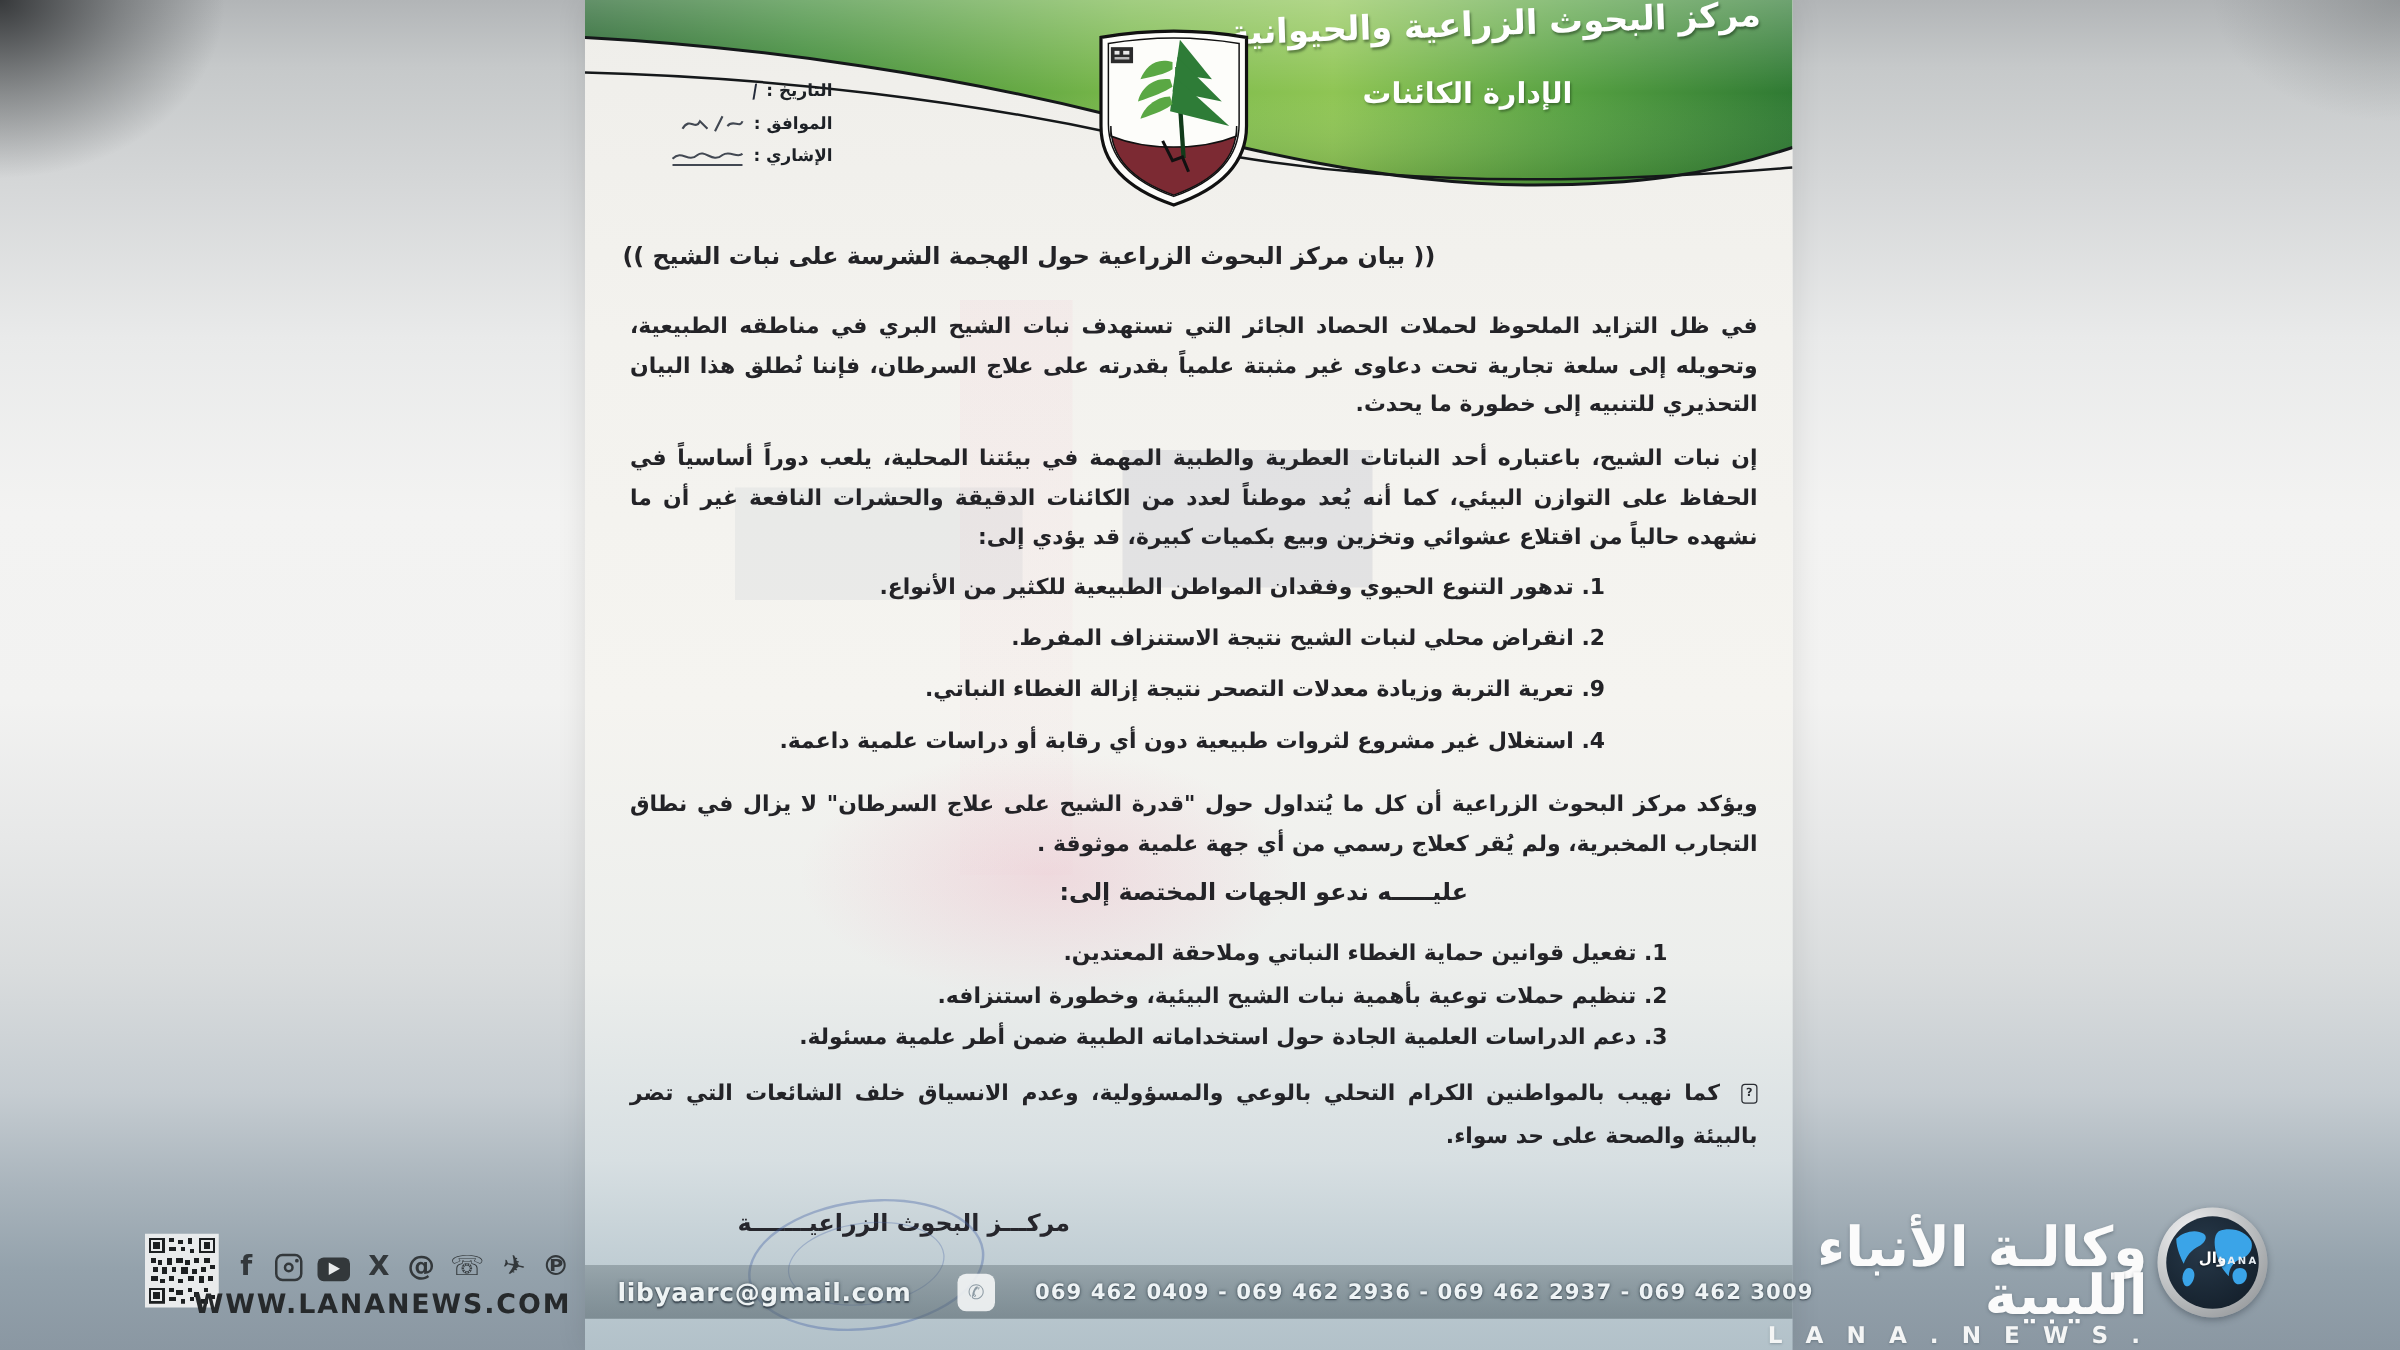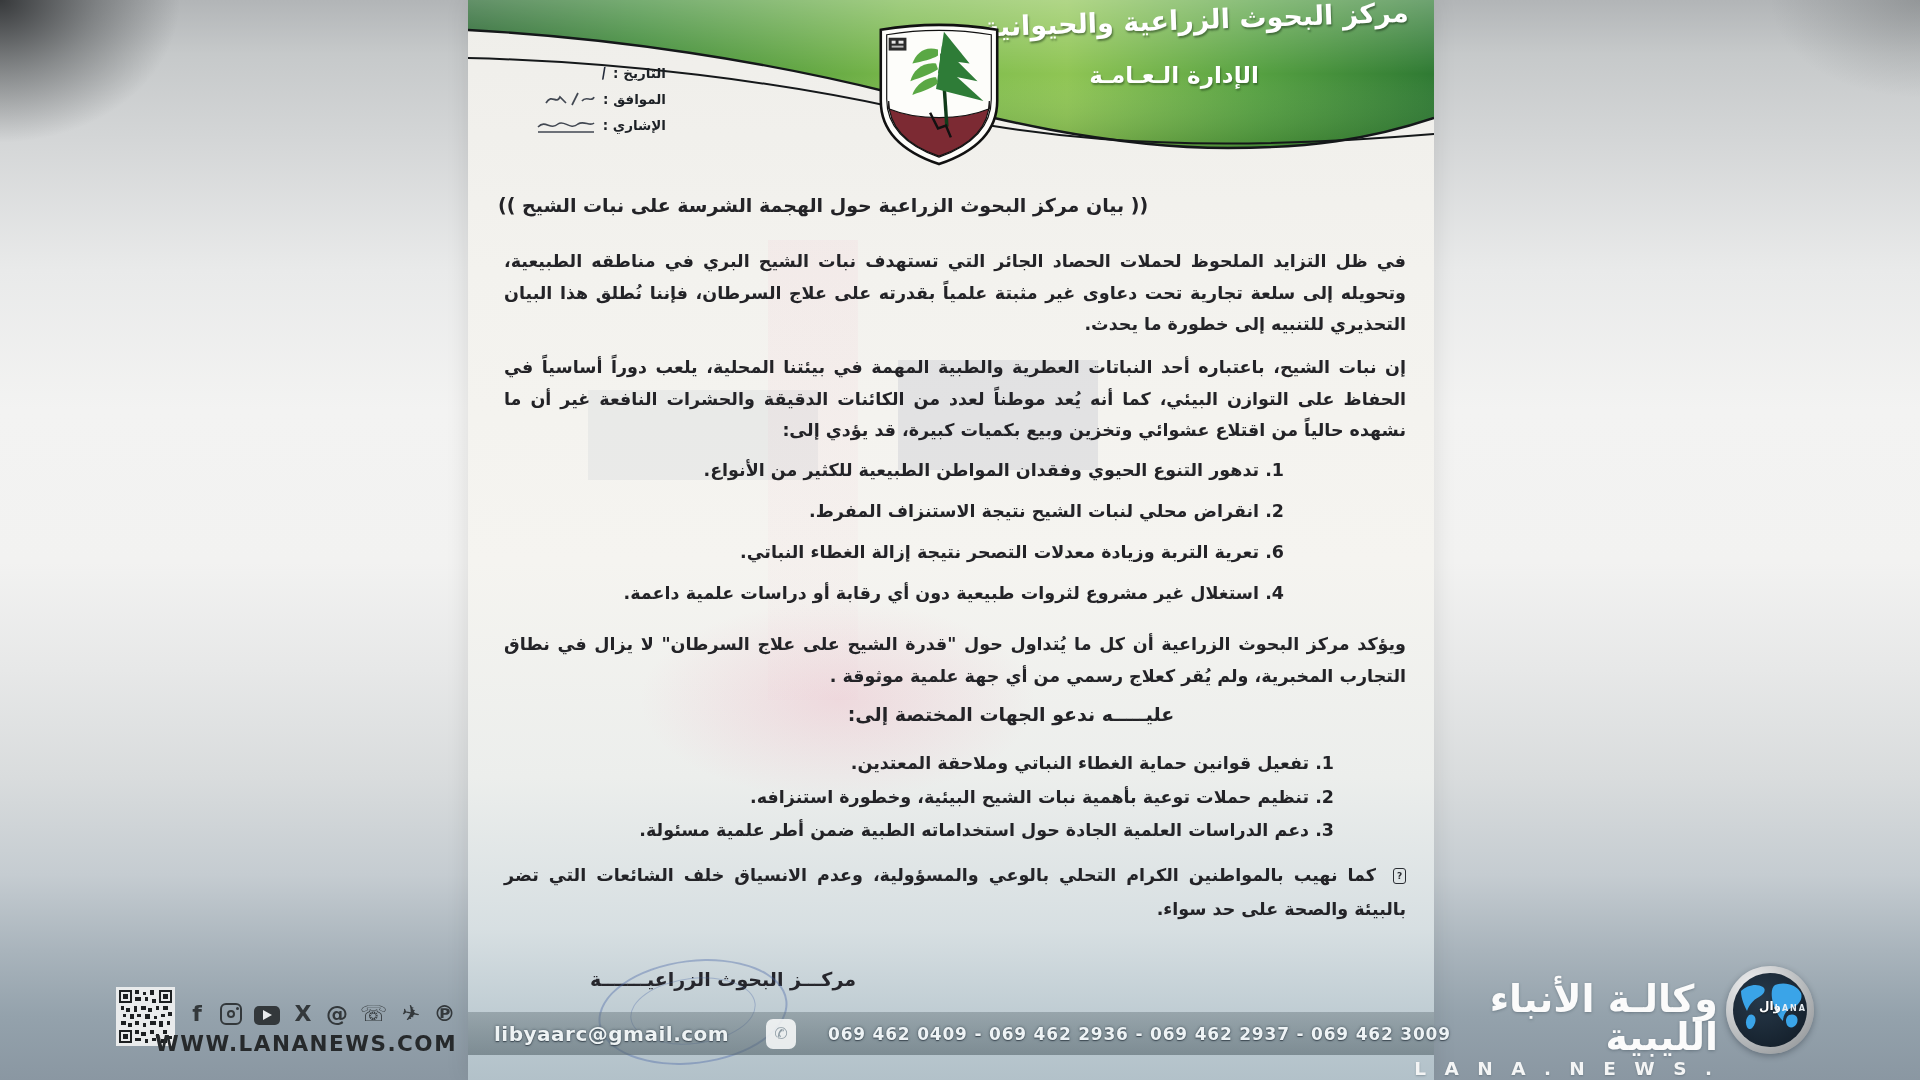--- a/index.html
+++ b/index.html
@@ -81,21 +81,21 @@
   .ig .lens{position:absolute;left:4.5px;top:4.5px;width:8px;height:8px;border:2px solid #33383b;border-radius:50%;}
   .ig .dot{position:absolute;right:1.5px;top:1.5px;width:3px;height:3px;background:#33383b;border-radius:50%;}
   .yt{width:26px;height:19px;background:#33383b;border-radius:5px;position:relative;margin-top:2px;}
   .yt .tri{position:absolute;left:9px;top:4.5px;width:0;height:0;border-left:9px solid #e9ebec;
     border-top:5px solid transparent;border-bottom:5px solid transparent;}
   .tg{transform:rotate(12deg);}
   .website{position:absolute;left:155px;top:1031px;font-size:21.5px;font-weight:bold;color:#26292b;letter-spacing:1.5px;}
 
   
   .agency{position:absolute;left:1400px;top:980px;width:318px;text-align:right;}
-  .agency-ar{direction:rtl;font-size:38px;font-weight:bold;color:#fbfbfb;line-height:38px;
+  .agency-ar{direction:rtl;font-size:44px;font-weight:bold;color:#fbfbfb;line-height:38px;
     text-shadow:0 1px 3px rgba(40,55,65,0.35);}
   .agency-en{font-size:18.5px;font-weight:bold;color:#f4f5f5;letter-spacing:6px;margin-top:2px;
     text-shadow:0 1px 2px rgba(40,55,65,0.3);}
   .lana-logo{position:absolute;left:1726px;top:966px;width:88px;height:88px;border-radius:50%;
     background:radial-gradient(circle at 30% 25%,#f0f0f1,#b9bcbe 55%,#86898c 100%);
     box-shadow:0 2px 6px rgba(20,30,40,0.35);}
   .lana-inner{position:absolute;left:7px;top:7px;width:74px;height:74px;border-radius:50%;
     background:radial-gradient(circle at 40% 35%,#27394a,#16222e 75%);overflow:hidden;}
   .lana-map{position:absolute;left:0;top:0;width:74px;height:74px;}
   .lana-ar{position:absolute;left:0;top:26px;width:74px;text-align:center;color:#ffffff;
@@ -128,21 +128,21 @@
           <stop offset="1" stop-color="rgba(0,40,0,0.18)"></stop>
         </linearGradient>
       </defs>
       <path d="M0,0 H966 V118 C900,140 840,148 760,148 C640,148 520,118 420,92 C300,62 150,38 0,30 Z" fill="url(#gg)"></path>
       <path d="M0,0 H966 V118 C900,140 840,148 760,148 C640,148 520,118 420,92 C300,62 150,38 0,30 Z" fill="url(#gv)"></path>
       <path d="M0,30 C150,38 300,62 420,92 C520,118 640,148 760,148 C840,148 900,140 966,118" fill="none" stroke="#15181a" stroke-width="2.4"></path>
       <path d="M0,58 C160,62 310,82 430,108 C545,132 680,158 966,134" fill="none" stroke="#15181a" stroke-width="2"></path>
     </svg>
 
     <div class="org-title">مركز البحوث الزراعية والحيوانية</div>
-    <div class="org-sub">الإدارة الـعـامـة</div>
+    <div class="org-sub">الإدارة الكائنات</div>
 
     <svg class="shield" viewBox="0 0 134 150">
       <path d="M8,12 Q67,2 126,12 L126,84 Q126,128 67,148 Q8,128 8,84 Z" fill="#fdfdfa" stroke="#111" stroke-width="2.6"></path>
       <path d="M14,17 Q67,8 120,17 L120,82 Q120,122 67,141 Q14,122 14,82 Z" fill="none" stroke="#111" stroke-width="1.2"></path>
       <path d="M16,92 C45,104 89,104 118,92 L118,84 Q118,122 67,140 Q16,122 16,84 Z" fill="#7c2a33" stroke="#111" stroke-width="1.2"></path>
       <path d="M70,36 L75,110" stroke="#113b1a" stroke-width="3.5"></path>
       <path d="M72,14 L98,46 L68,42 Z" fill="#2e7c37"></path>
       <path d="M70,28 L106,64 L66,56 Z" fill="#2e7c37"></path>
       <path d="M68,44 L112,84 L64,72 Z" fill="#2e7c37"></path>
       <path d="M66,32 C52,28 44,36 40,46 C50,44 60,42 66,38 Z" fill="#5aa844"></path>
@@ -179,21 +179,21 @@
     <div class="wm wm-gray1"></div>
     <div class="wm wm-gray2"></div>
 
     <div class="doc-title arab">(( بيان مركز البحوث الزراعية حول الهجمة الشرسة على نبات الشيح ))</div>
     <div class="para p1 arab">في ظل التزايد الملحوظ لحملات الحصاد الجائر التي تستهدف نبات الشيح البري في مناطقه الطبيعية، وتحويله إلى سلعة تجارية تحت دعاوى غير مثبتة علمياً بقدرته على علاج السرطان، فإننا نُطلق هذا البيان التحذيري للتنبيه إلى خطورة ما يحدث.</div>
     <div class="para p2 arab">إن نبات الشيح، باعتباره أحد النباتات العطرية والطبية المهمة في بيئتنا المحلية، يلعب دوراً أساسياً في الحفاظ على التوازن البيئي، كما أنه يُعد موطناً لعدد من الكائنات الدقيقة والحشرات النافعة غير أن ما نشهده حالياً من اقتلاع عشوائي وتخزين وبيع بكميات كبيرة، قد يؤدي إلى:</div>
 
     <div class="elist arab">
       <div class="li">1. تدهور التنوع الحيوي وفقدان المواطن الطبيعية للكثير من الأنواع.</div>
       <div class="li">2. انقراض محلي لنبات الشيح نتيجة الاستنزاف المفرط.</div>
-      <div class="li">6. تعرية التربة وزيادة معدلات التصحر نتيجة إزالة الغطاء النباتي.</div>
+      <div class="li">9. تعرية التربة وزيادة معدلات التصحر نتيجة إزالة الغطاء النباتي.</div>
       <div class="li">4. استغلال غير مشروع لثروات طبيعية دون أي رقابة أو دراسات علمية داعمة.</div>
     </div>
 
     <div class="para p3 arab">ويؤكد مركز البحوث الزراعية أن كل ما يُتداول حول "قدرة الشيح على علاج السرطان" لا يزال في نطاق التجارب المخبرية، ولم يُقر كعلاج رسمي من أي جهة علمية موثوقة .</div>
     <div class="heading2 arab">عليـــــه ندعو الجهات المختصة إلى:</div>
 
     <div class="dlist arab">
       <div class="li">1. تفعيل قوانين حماية الغطاء النباتي وملاحقة المعتدين.</div>
       <div class="li">2. تنظيم حملات توعية بأهمية نبات الشيح البيئية، وخطورة استنزافه.</div>
       <div class="li">3. دعم الدراسات العلمية الجادة حول استخداماته الطبية ضمن أطر علمية مسئولة.</div>

